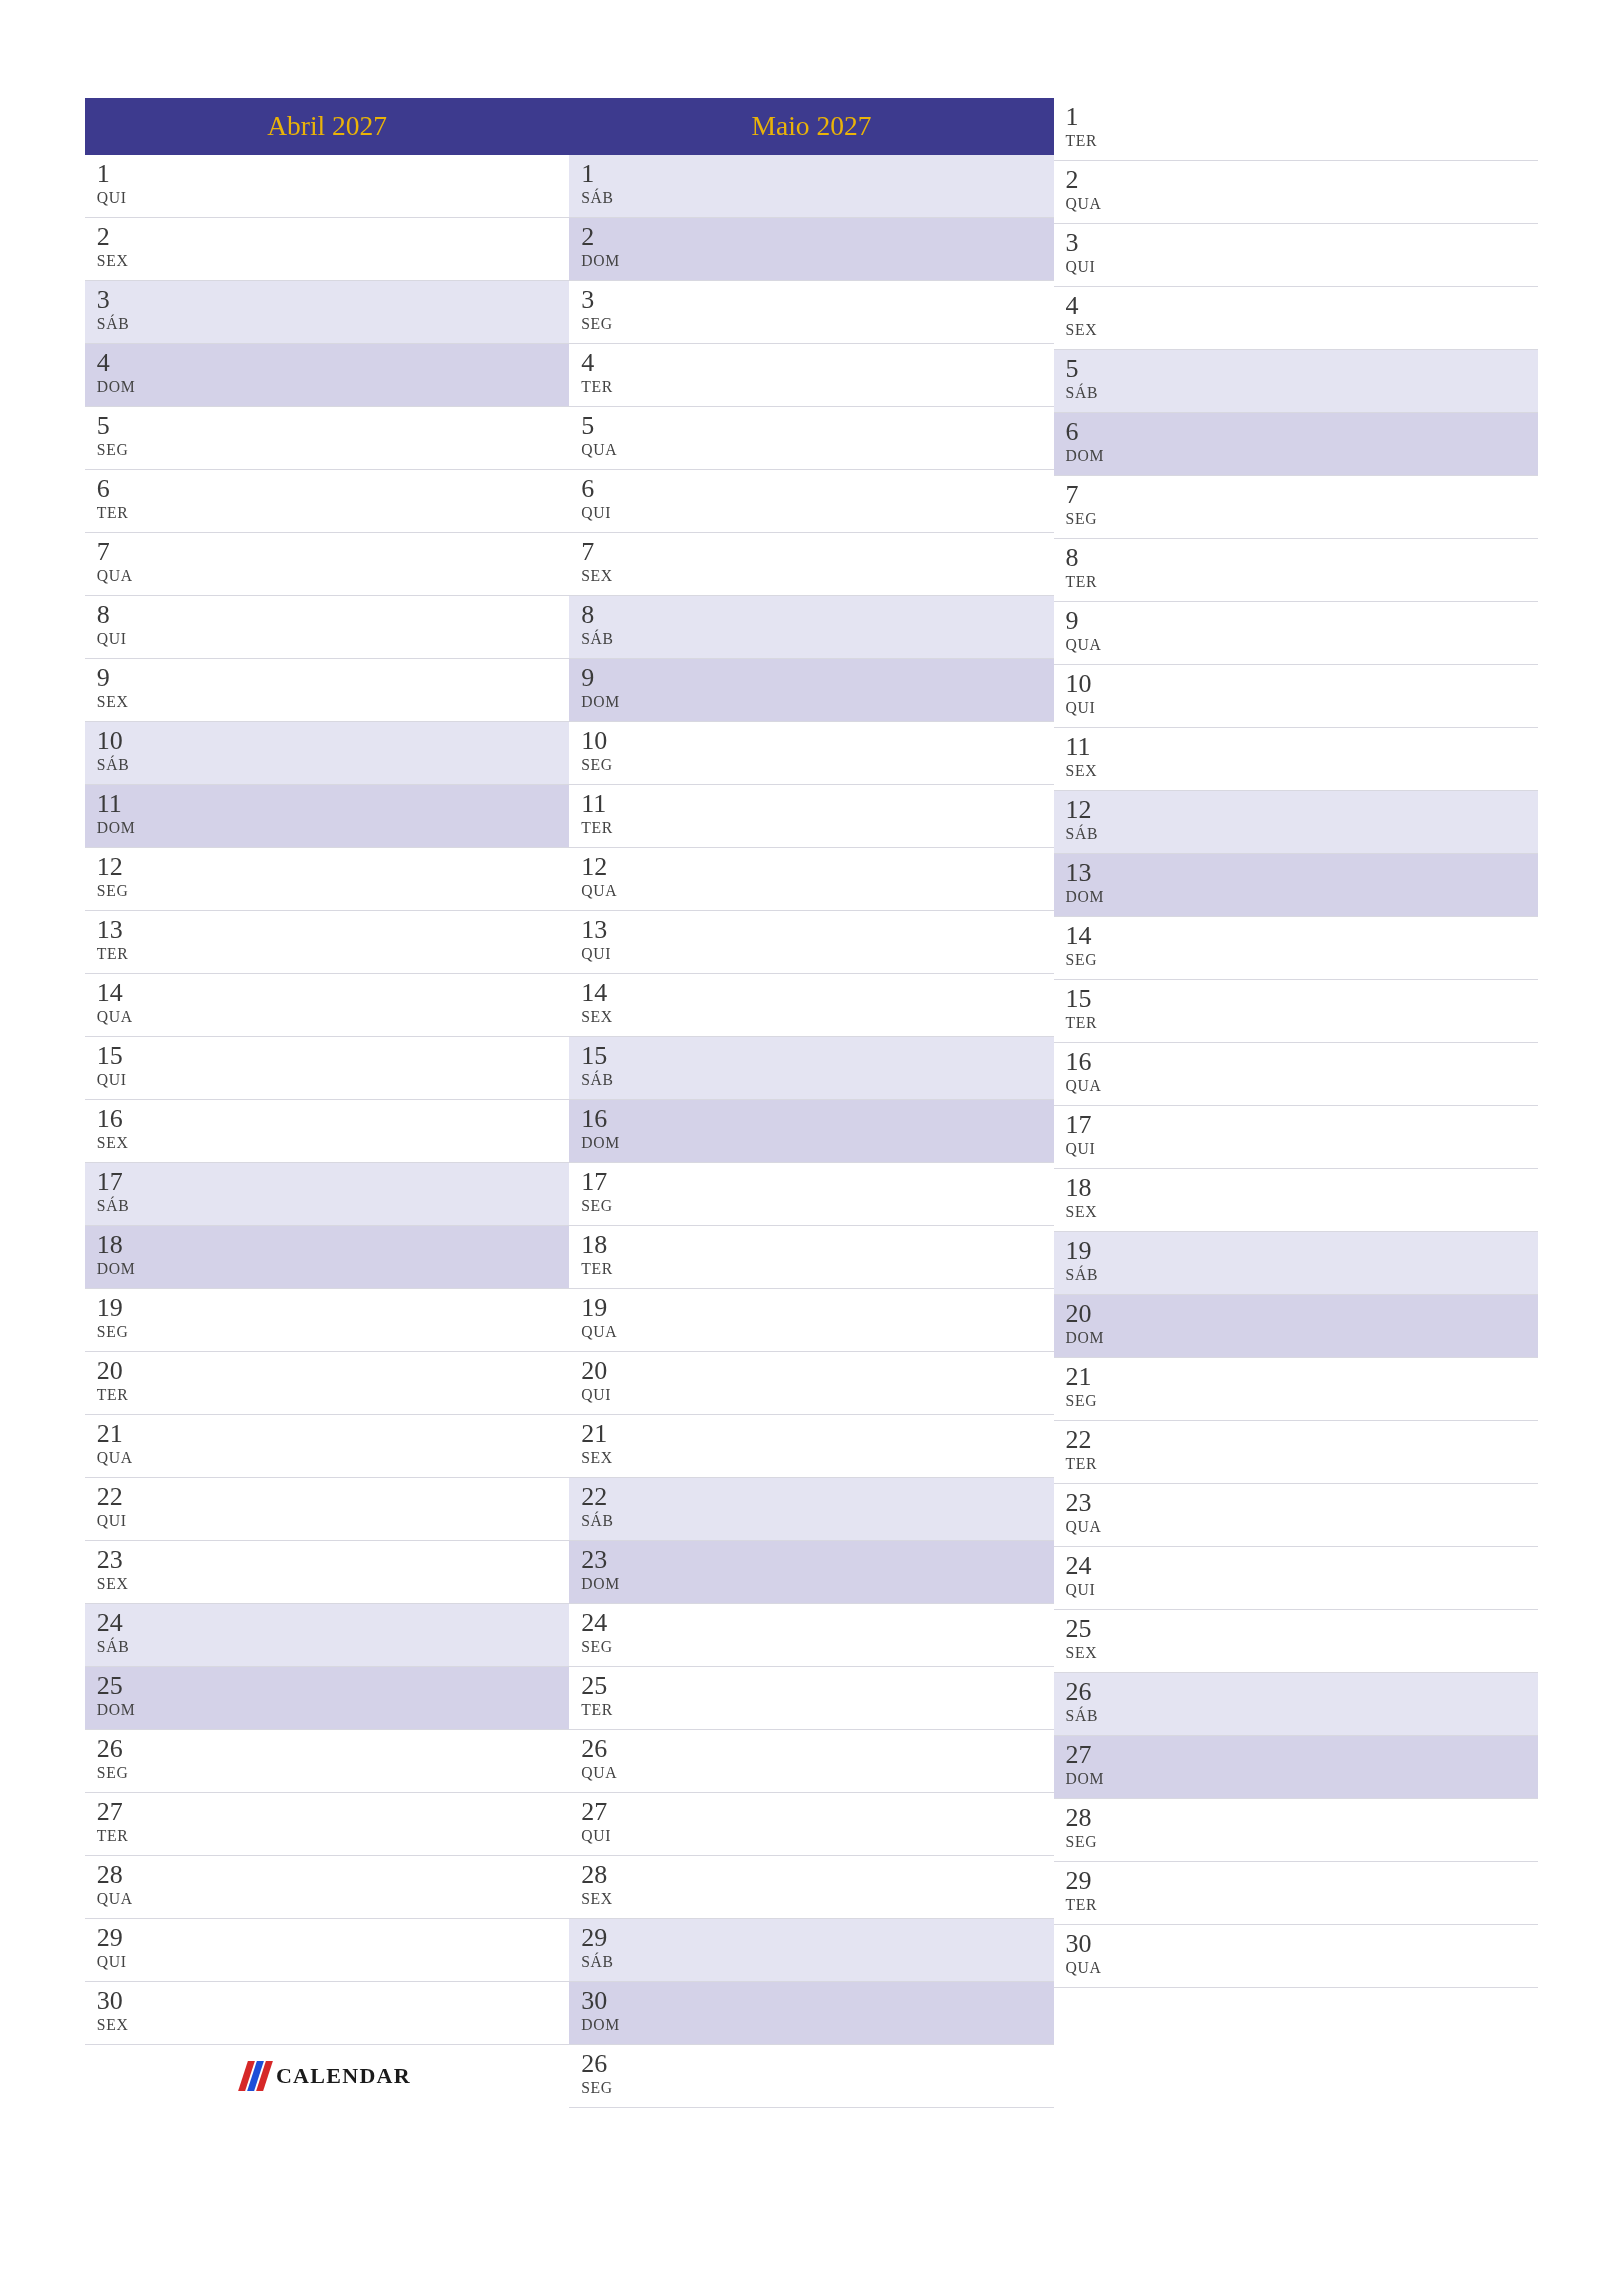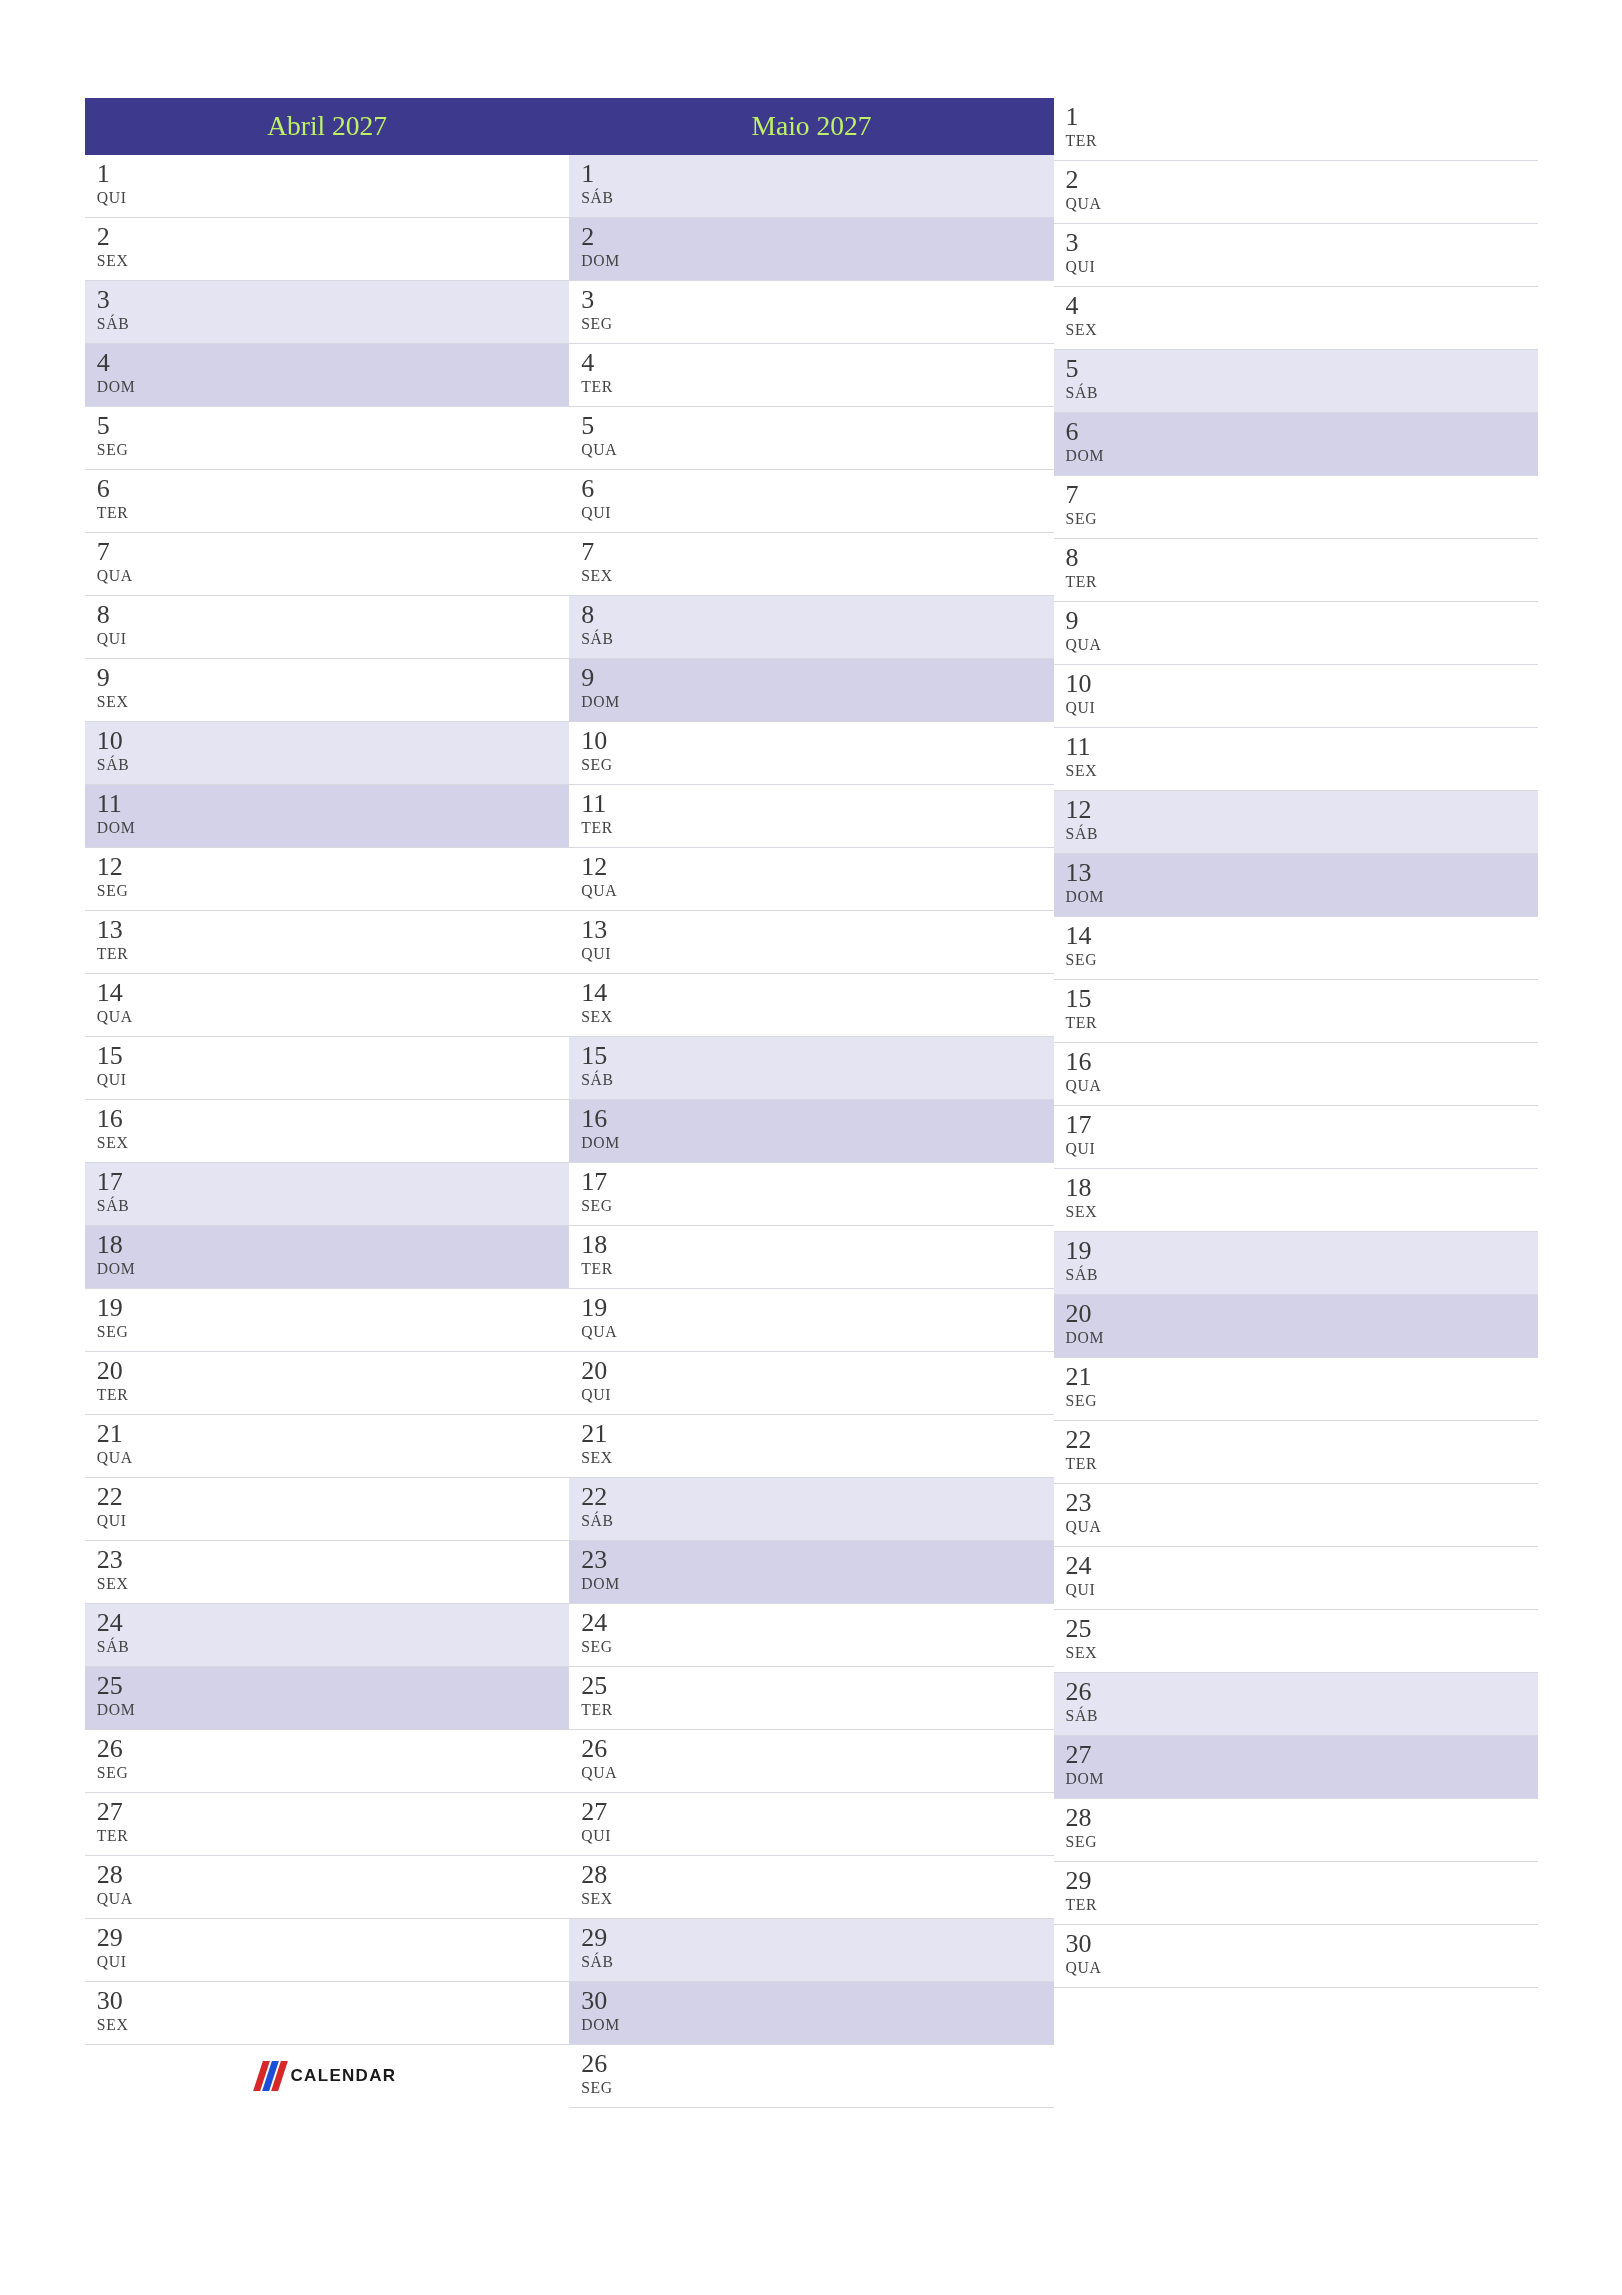--- a/index.html
+++ b/index.html
@@ -15,21 +15,21 @@
     gap: 0;
     width: 100%;
   }
   .month-col {
     flex: 1;
     display: flex;
     flex-direction: column;
   }
   .month-header {
     background: #3d3a8e;
-    color: #bef264;
+    color: #eab308;
     text-align: center;
     font-size: 27.5px;
     font-weight: normal;
     padding: 11.8px 0 13px 0;
     font-family: Georgia, serif;
   }
   .day-row {
     border-bottom: 0.7px solid #d8d8e0;
     padding: 5.2px 0 3.9px 11.8px;
     height: 63px;
@@ -63,23 +63,23 @@
   }
   .logo-stripes {
     display: flex;
     gap: 2.6px;
     transform: skewX(-18deg);
   }
   .stripe { width: 6.5px; height: 30px; }
   .stripe.r { background: #d62828; }
   .stripe.b { background: #1d4ed8; }
   .logo-text {
-    font-family: Liberation Sans, sans-serif;
+    font-family: Liberation Serif, serif;
     font-weight: 900;
-    font-size: 17px;
+    font-size: 22px;
     letter-spacing: 1.3px;
     color: #1a1a1a;
   }
   .empty-cell {
     height: 63px;
     background: #ffffff;
   }
 </style>
 </head>
 <body>

